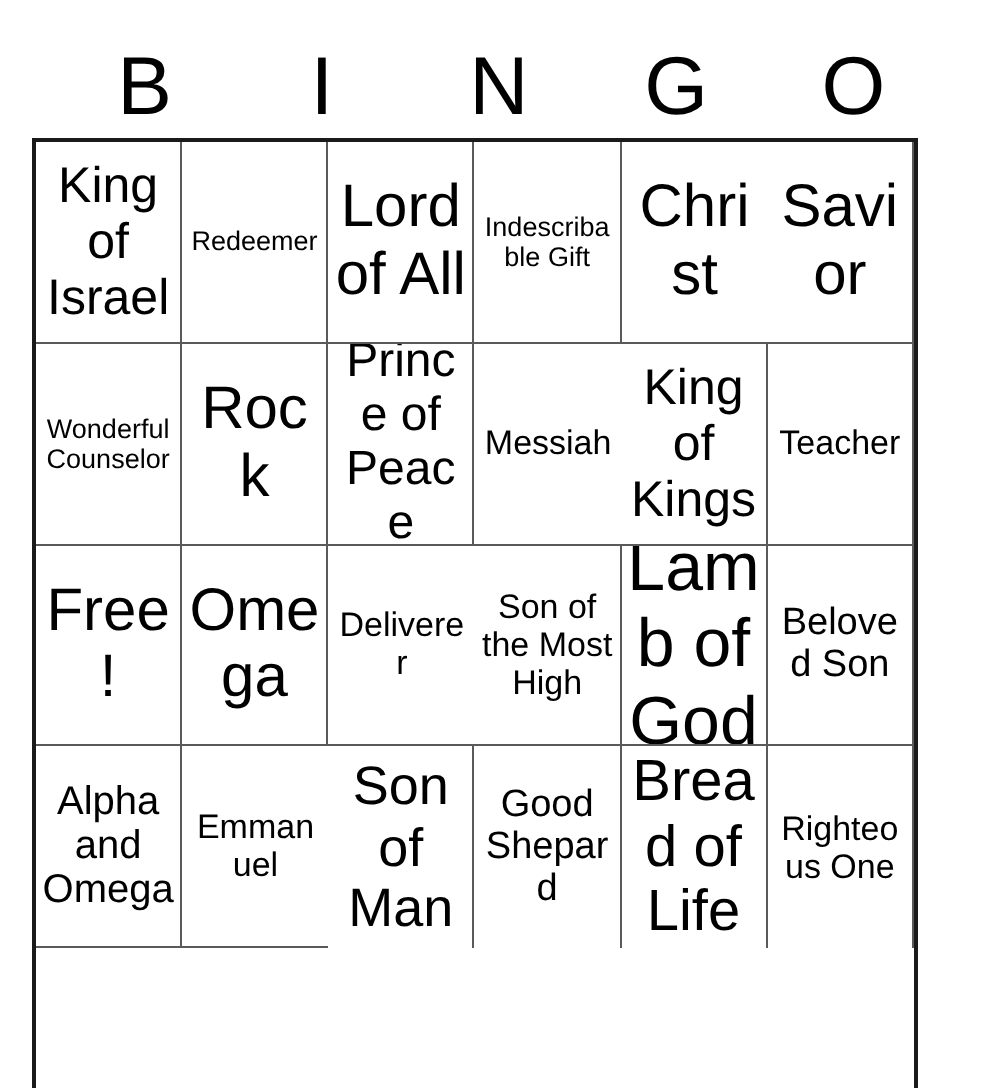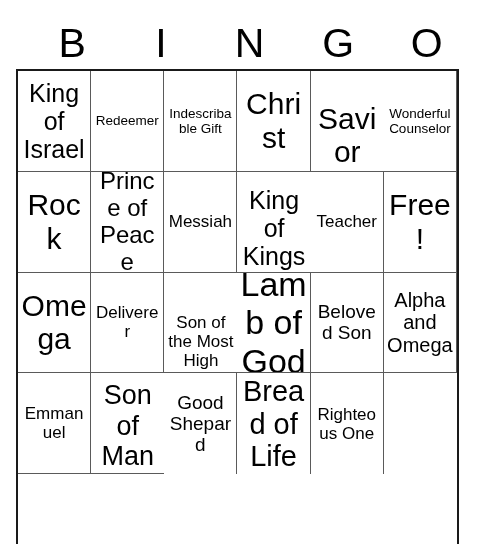--- a/index.html
+++ b/index.html
@@ -63,21 +63,21 @@
     border-right: 1.4px solid #5a5a5a;
     border-bottom: 1.4px solid #5a5a5a;
     display: flex;
     align-items: center;
     justify-content: center;
     text-align: center;
     padding: 2px 3px;
     overflow: hidden;
     background: #ffffff;
   }
-  .cell:nth-child(5n) { border-right: none; align-items: flex-end; }
+  .cell:nth-child(5n) { border-right: none; }
   .cell:nth-child(n+21) { border-bottom: none; }
 
   .cell-text {
     display: block;
     width: 100%;
     line-height: 1.12;
     word-wrap: break-word;
   }
 
   
@@ -99,20 +99,23 @@
       <div class="header-letter">G</div>
       <div class="header-letter">O</div>
     </div>
 
   <div id="grid">
       <div class="cell">
         <span class="cell-text fs-lg" style="font-size: 25px;">King of Israel</span>
       </div>
       <div class="cell">
         <span class="cell-text fs-xs">Redeemer</span>
+      </div>
+      <div class="cell">
+        <span class="cell-text fs-xl">Lord of All</span>
       </div>
       <div class="cell">
         <span class="cell-text fs-xs">Indescribable Gift</span>
       </div>
       <div class="cell">
         <span class="cell-text fs-xl">Christ</span>
       </div>
       <div class="cell">
         <span class="cell-text fs-xl">Savior</span>
       </div>

